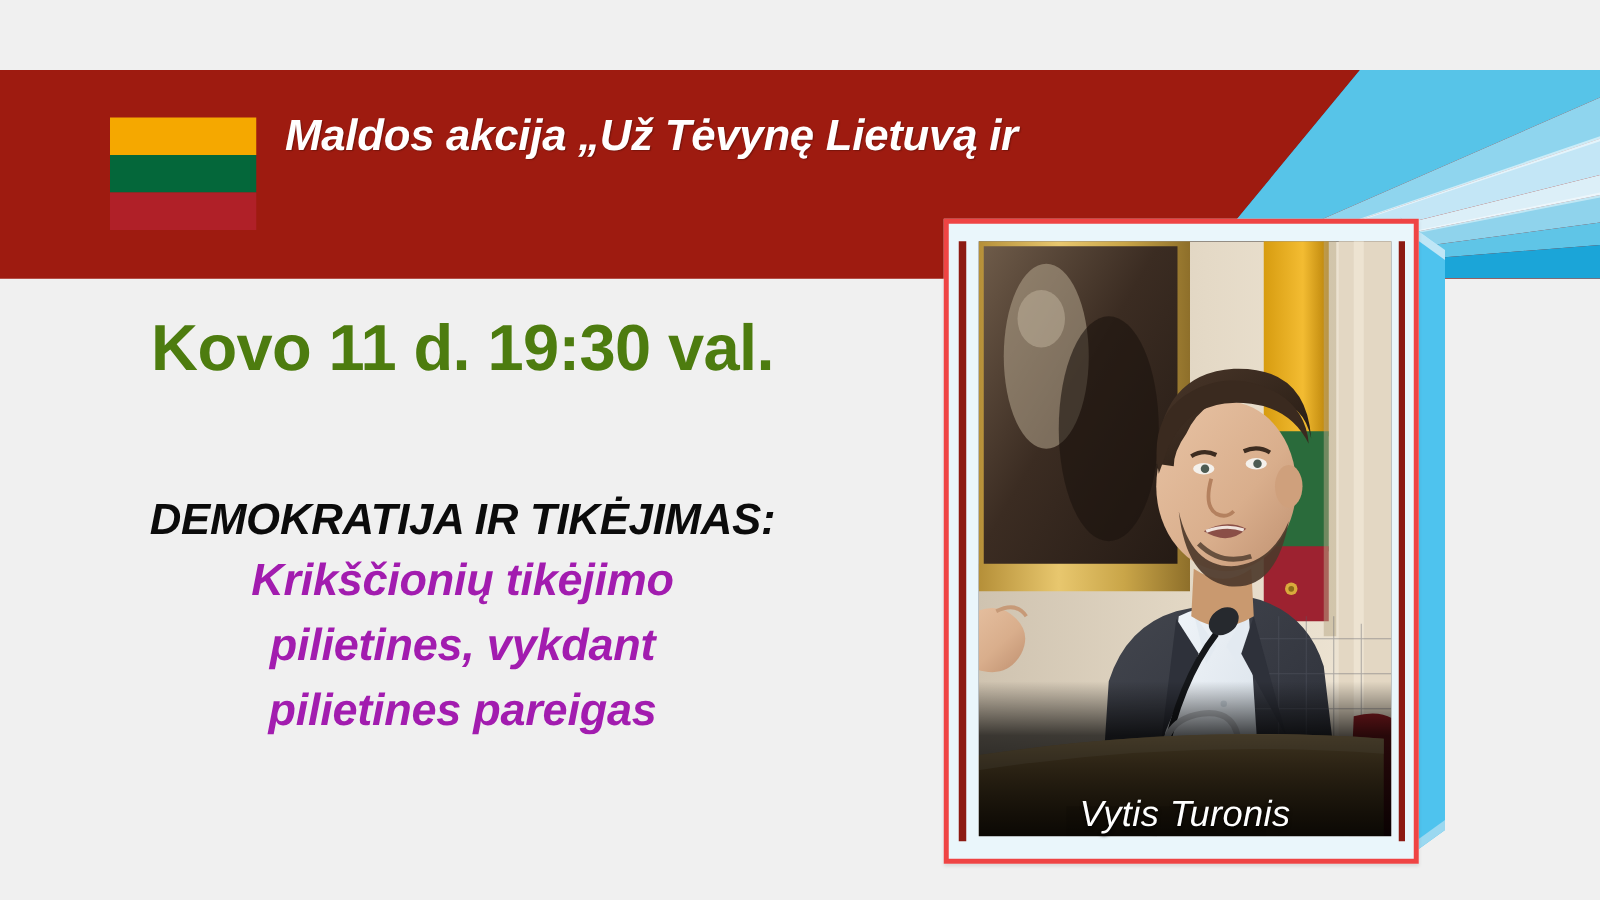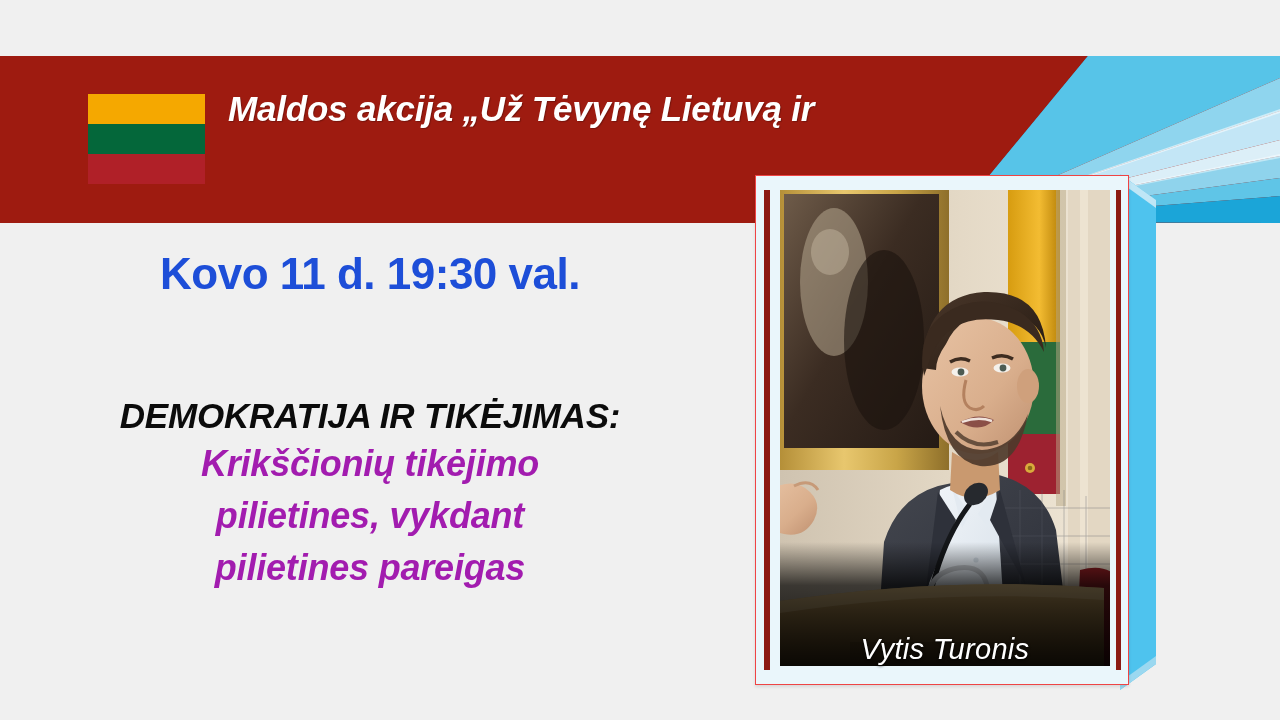--- a/index.html
+++ b/index.html
@@ -64,22 +64,22 @@
     text-shadow: 1px 1px 1px rgba(0,0,0,0.25);
   }
 
   
   .date-line {
     position: absolute;
     left: 0px;
     top: 249px;
     width: 740px;
     text-align: center;
-    color: #1d4ed8;
-    font-size: 44px;
+    color: #4d7c0f;
+    font-size: 52px;
     font-weight: bold;
     letter-spacing: -0.5px;
     z-index: 3;
   }
   .headline {
     position: absolute;
     left: 0px;
     top: 367px;
     width: 740px;
     text-align: center;
@@ -114,21 +114,21 @@
     height: 516px;
     z-index: 2;
   }
   .photo-outer {
     position: absolute;
     left: 755px;
     top: 175px;
     width: 372px;
     height: 508px;
     background: #eaf6fb;
-    border: 1px solid #ef4444;
+    border: 4px solid #ef4444;
     box-shadow: 0 2px 3px rgba(0,0,0,0.10);
     z-index: 4;
   }
   .photo-redbar-left {
     position: absolute;
     left: 8px;
     top: 14px;
     width: 6px;
     height: 480px;
     background: #8c1a12;

